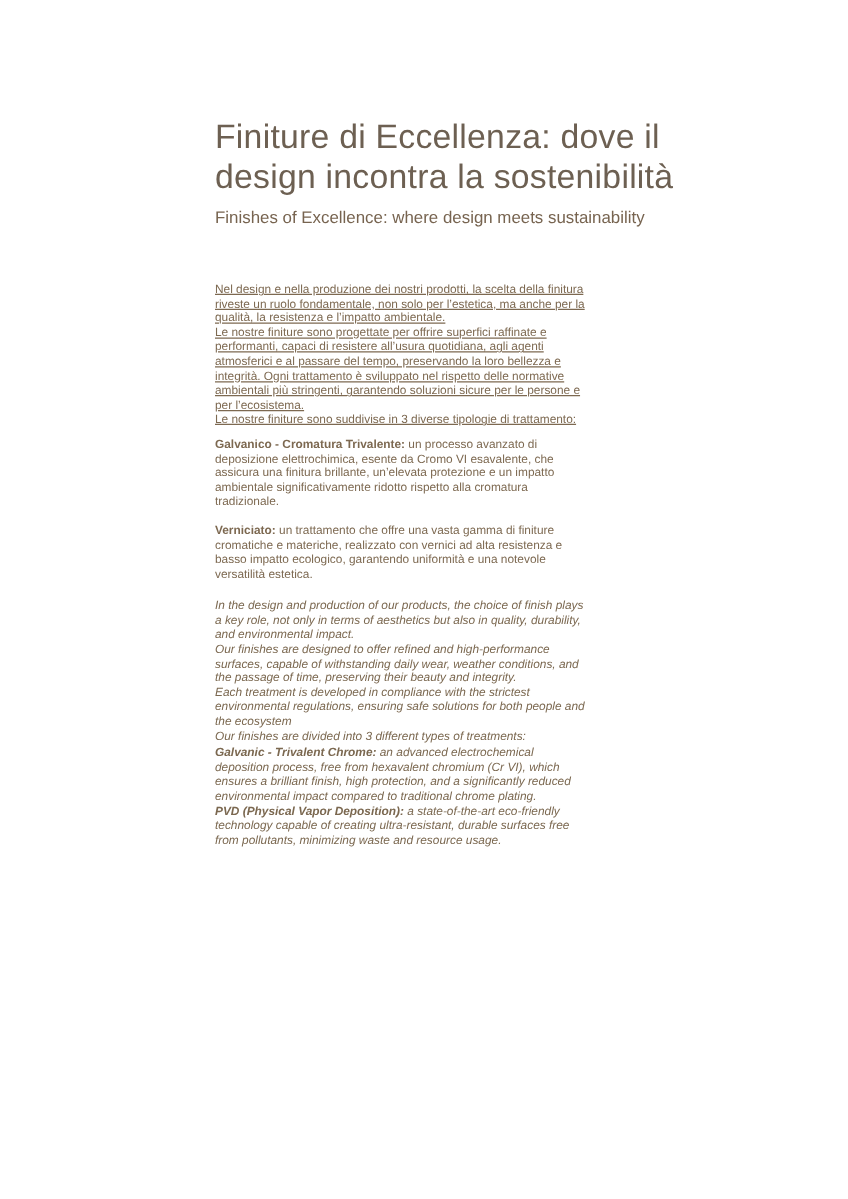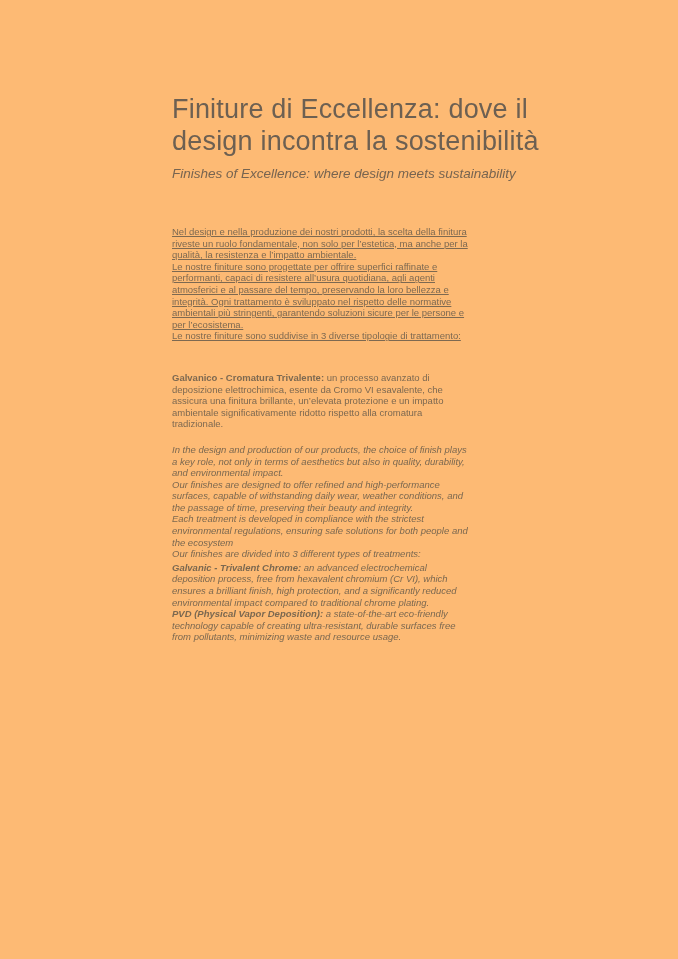--- a/index.html
+++ b/index.html
@@ -4,21 +4,21 @@
 <style>
   html, body {
     margin: 0;
     padding: 0;
     background: #a78a68;
   }
   .page {
     position: relative;
     width: 678px;
     height: 959px;
-    background: #fdba74;
+    background: #ffffff;
     overflow: hidden;
     font-family: "Liberation Sans", sans-serif;
   }
   .content {
     position: absolute;
     left: 172px;
     top: 93px;
     width: 310px;
   }
   h1.title {
@@ -28,35 +28,34 @@
     font-weight: 300;
     letter-spacing: 0.2px;
     color: #6d6052;
     width: 400px;
   }
   h1.title .line { display: block; }
   .subtitle {
     margin: 9px 0 0 0;
     font-size: 13.5px;
     line-height: 16px;
-    font-style: italic;
     font-weight: 400;
     color: #776450;
     width: 400px;
   }
   p {
     margin: 0;
     font-size: 9.5px;
     line-height: 11.6px;
     color: #7d6951;
     width: 300px;
   }
   .pre { white-space: pre-line; }
   .it-intro   { margin-top: 44px; text-decoration: underline; }
-  .it-t1      { margin-top: 30px; }
+  .it-t1      { margin-top: 8px; }
   .it-t2      { margin-top: 11px; }
   .it-t3      { margin-top: 12px; }
   .en         { font-style: italic; color: #7b6850; }
   .en-intro   { margin-top: 14px; }
   .en-t1      { margin-top: 2px; }
   .en-t2      { margin-top: 6px; }
   .en-t3      { }
   .label { font-weight: 700; }
 </style>
 </head>
@@ -75,20 +74,23 @@
 
     <section>
       <p class="pre it-intro">Nel design e nella produzione dei nostri prodotti, la scelta della finitura riveste un ruolo fondamentale, non solo per l’estetica, ma anche per la qualità, la resistenza e l’impatto ambientale.
 Le nostre finiture sono progettate per offrire superfici raffinate e performanti, capaci di resistere all’usura quotidiana, agli agenti atmosferici e al passare del tempo, preservando la loro bellezza e integrità. Ogni trattamento è sviluppato nel rispetto delle normative ambientali più stringenti, garantendo soluzioni sicure per le persone e per l’ecosistema.
 Le nostre finiture sono suddivise in 3 diverse tipologie di trattamento:</p>
 
       <p class="it-t1">
         <span class="label">Galvanico - Cromatura Trivalente:</span><span> un processo avanzato di deposizione elettrochimica, esente da Cromo VI esavalente, che assicura una finitura brillante, un’elevata protezione e un impatto ambientale significativamente ridotto rispetto alla cromatura tradizionale.</span>
       </p>
 
+      <p class="it-t2">
+        <span class="label">Verniciato:</span><span> un trattamento che offre una vasta gamma di finiture cromatiche e materiche, realizzato con vernici ad alta resistenza e basso impatto ecologico, garantendo uniformità e una notevole versatilità estetica.</span>
+      </p>
 
     </section>
 
     <section class="en">
       <p class="pre en-intro en">In the design and production of our products, the choice of finish plays a key role, not only in terms of aesthetics but also in quality, durability, and environmental impact.
 Our finishes are designed to offer refined and high-performance surfaces, capable of withstanding daily wear, weather conditions, and the passage of time, preserving their beauty and integrity.
 Each treatment is developed in compliance with the strictest environmental regulations, ensuring safe solutions for both people and the ecosystem
 Our finishes are divided into 3 different types of treatments:</p>
 
       <p class="en-t1 en">

